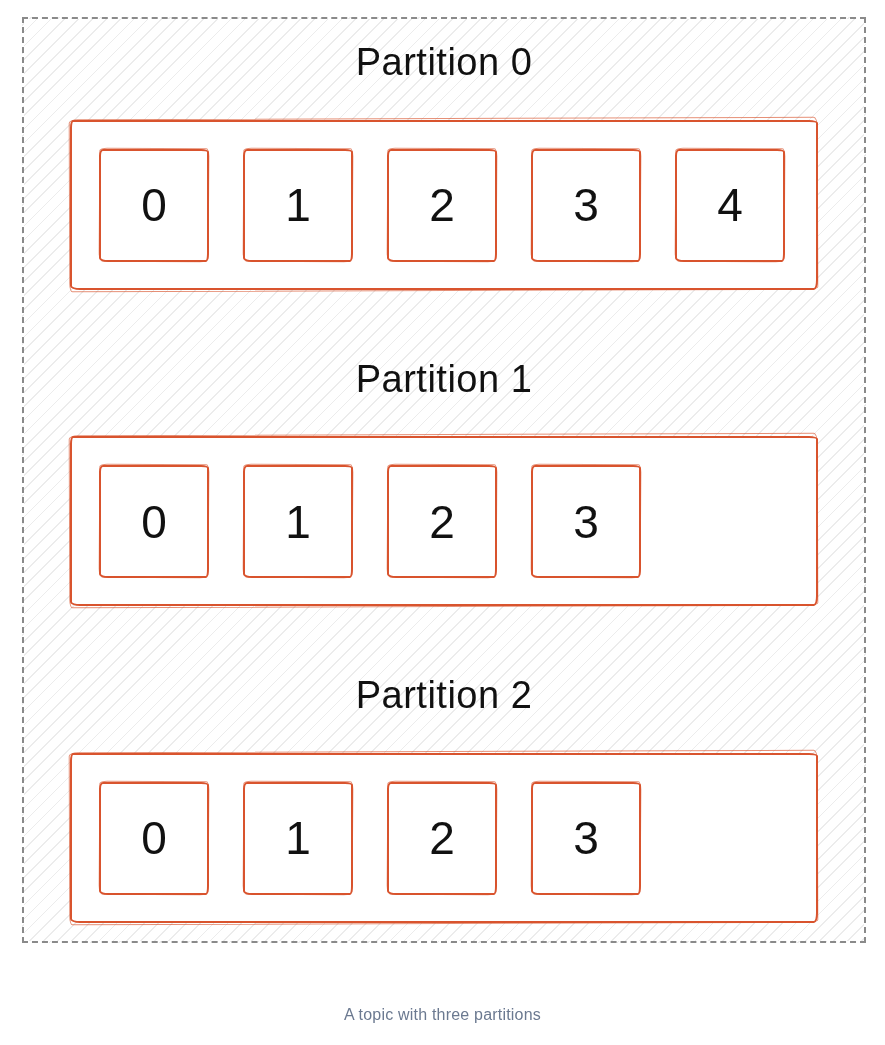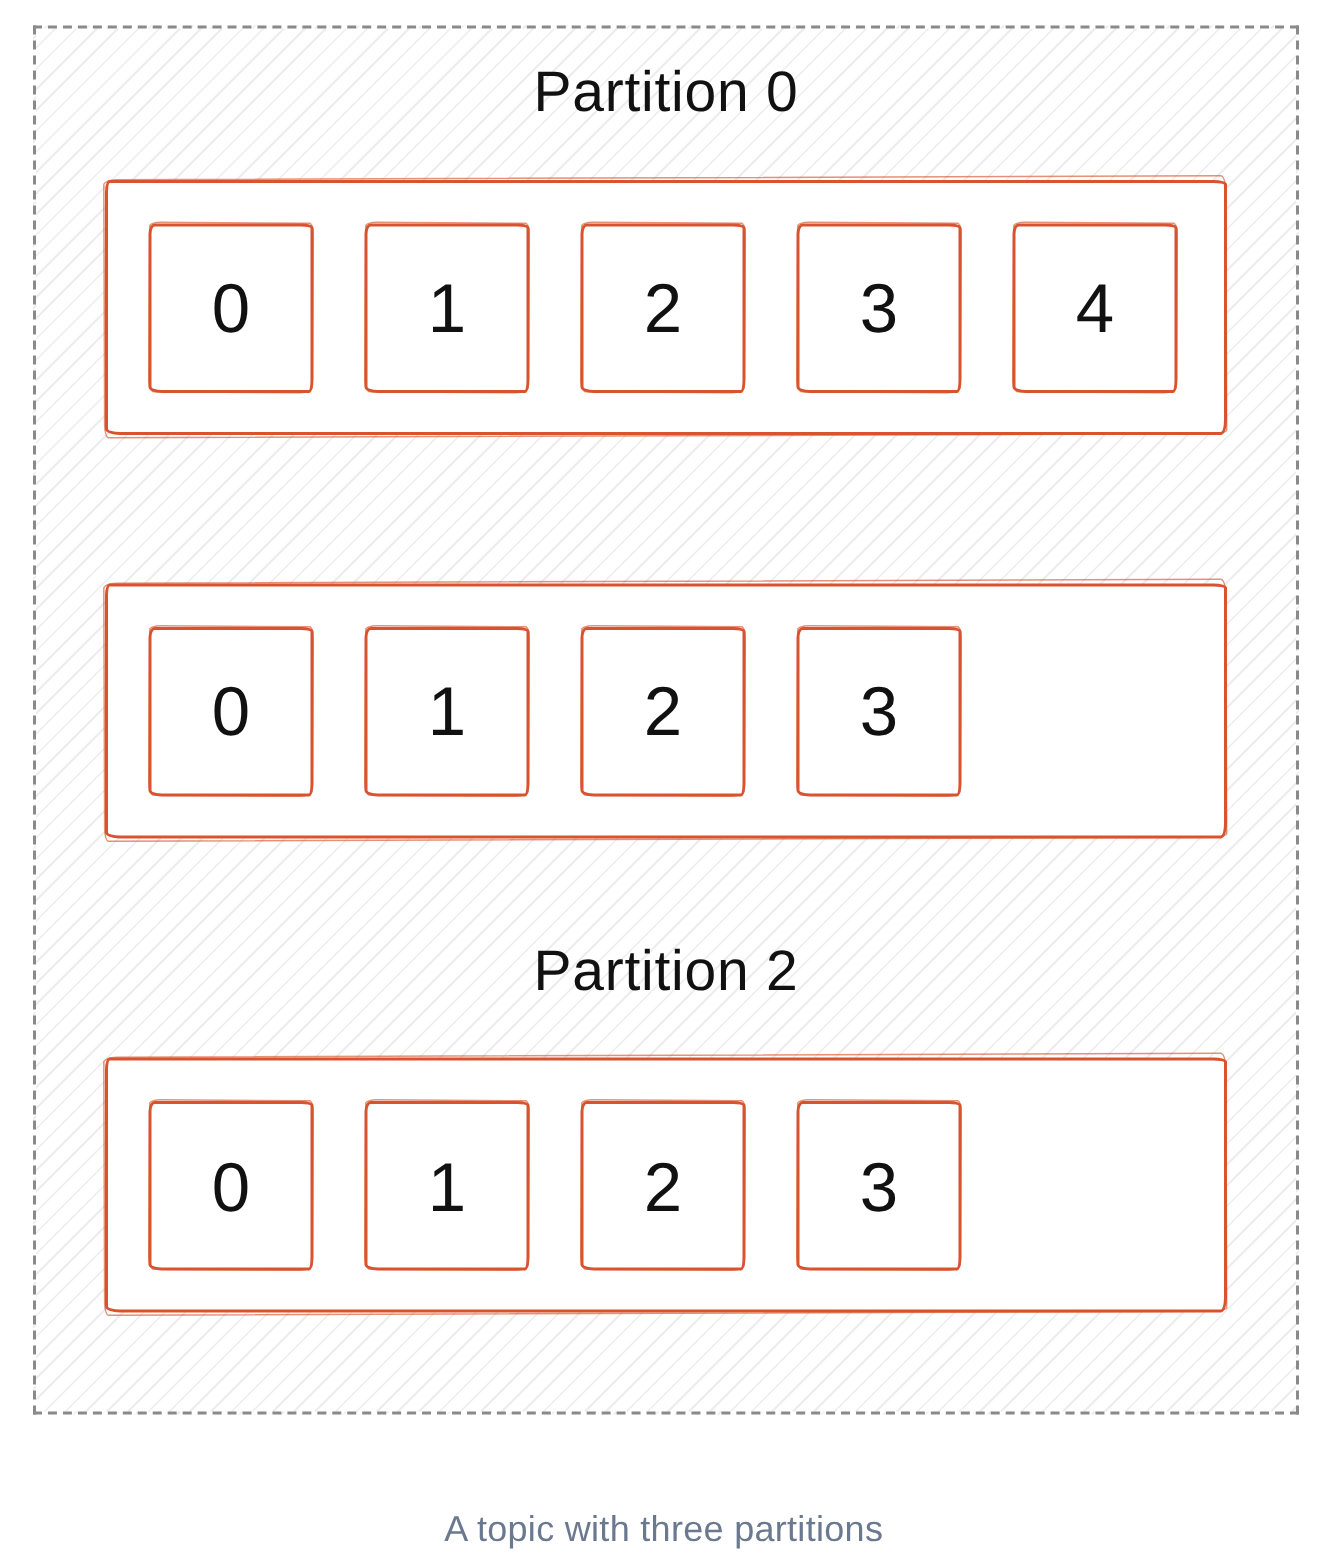--- a/index.html
+++ b/index.html
@@ -107,21 +107,21 @@
     color: #111111;
     line-height: 1;
   }
 
   .caption {
     position: absolute;
     left: 0;
     top: 1006px;
     width: 100%;
     text-align: center;
-    font-size: 24px;
+    font-size: 16px;
     letter-spacing: 0.2px;
     color: #6b7990;
   }
 </style>
 </head>
 <body>
 
 <div class="page">
 
   <div class="diagram-frame">
@@ -141,20 +141,21 @@
             <div class="message-box sketch">
               <span class="message-offset">3</span>
             </div>
             <div class="message-box sketch">
               <span class="message-offset">4</span>
             </div>
           </div>
   </section>
 
   <section class="partition">
+    <h2 class="partition-title">Partition 1</h2>
     <div class="partition-box sketch">
             <div class="message-box sketch">
               <span class="message-offset">0</span>
             </div>
             <div class="message-box sketch">
               <span class="message-offset">1</span>
             </div>
             <div class="message-box sketch">
               <span class="message-offset">2</span>
             </div>

